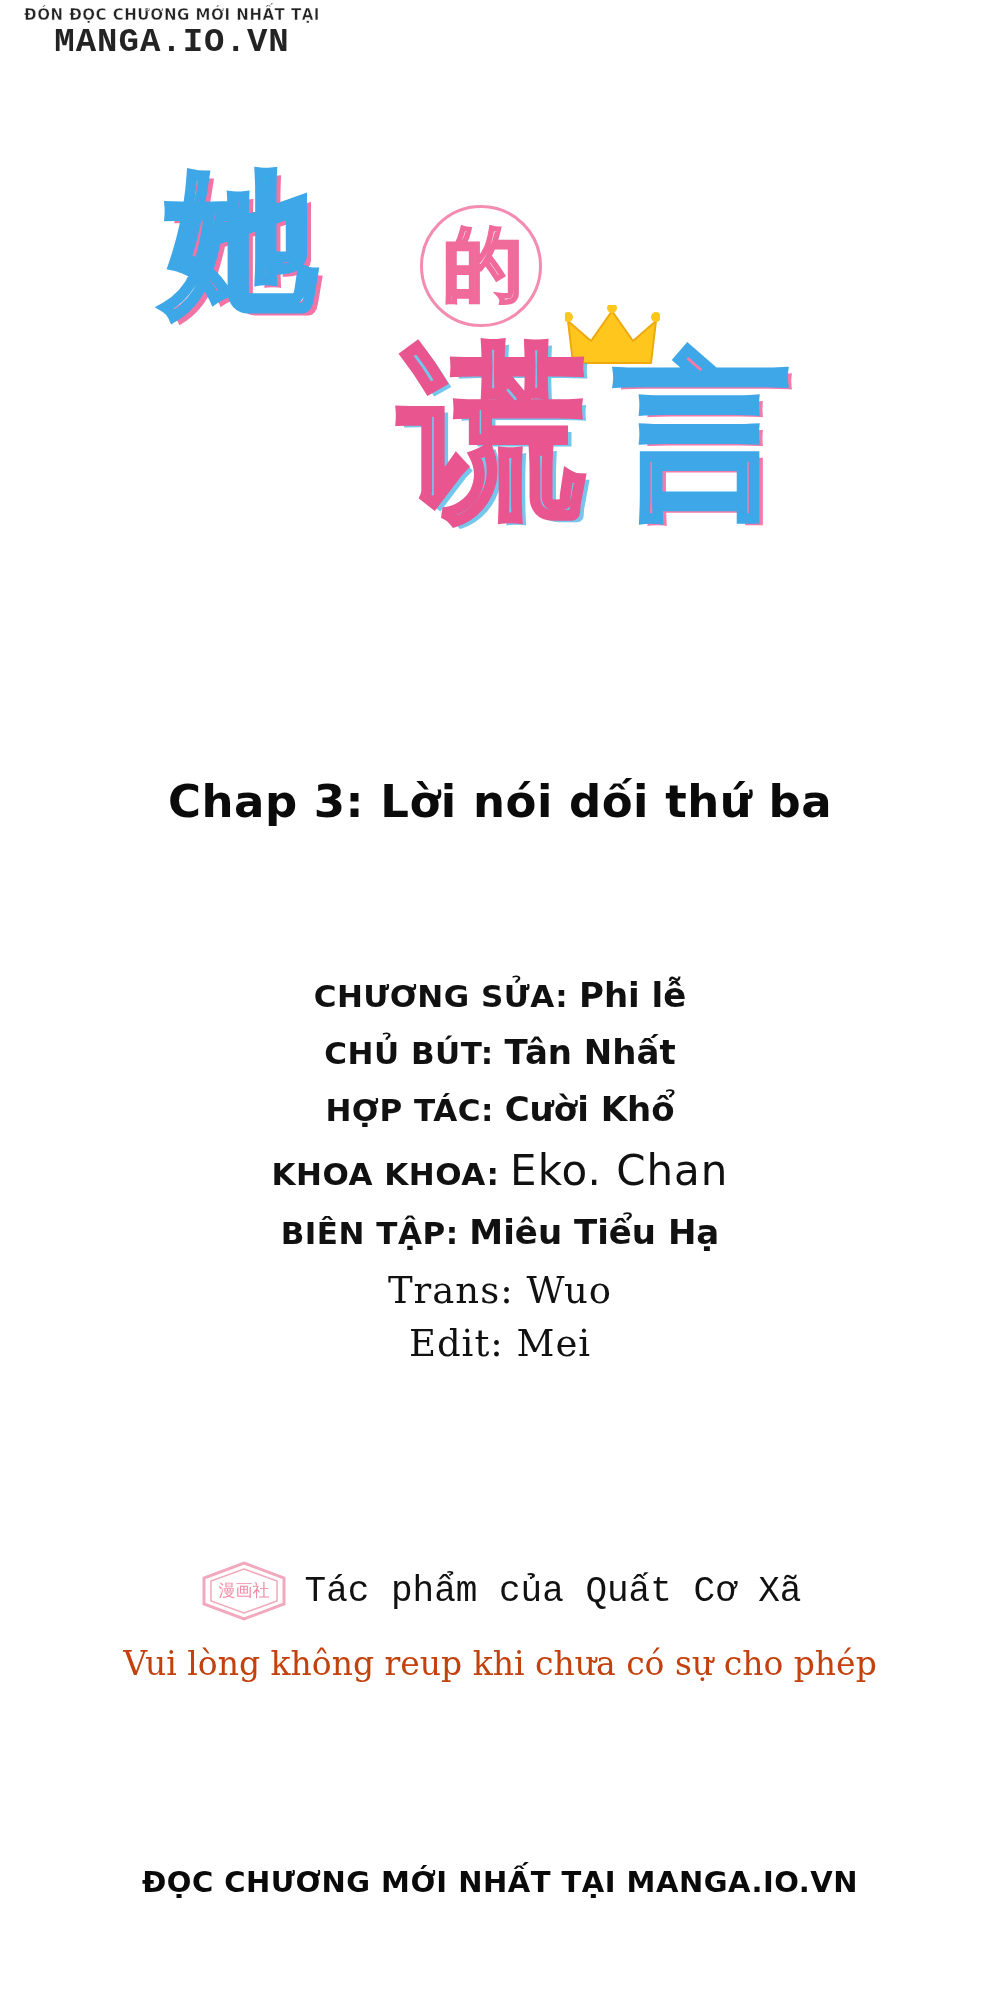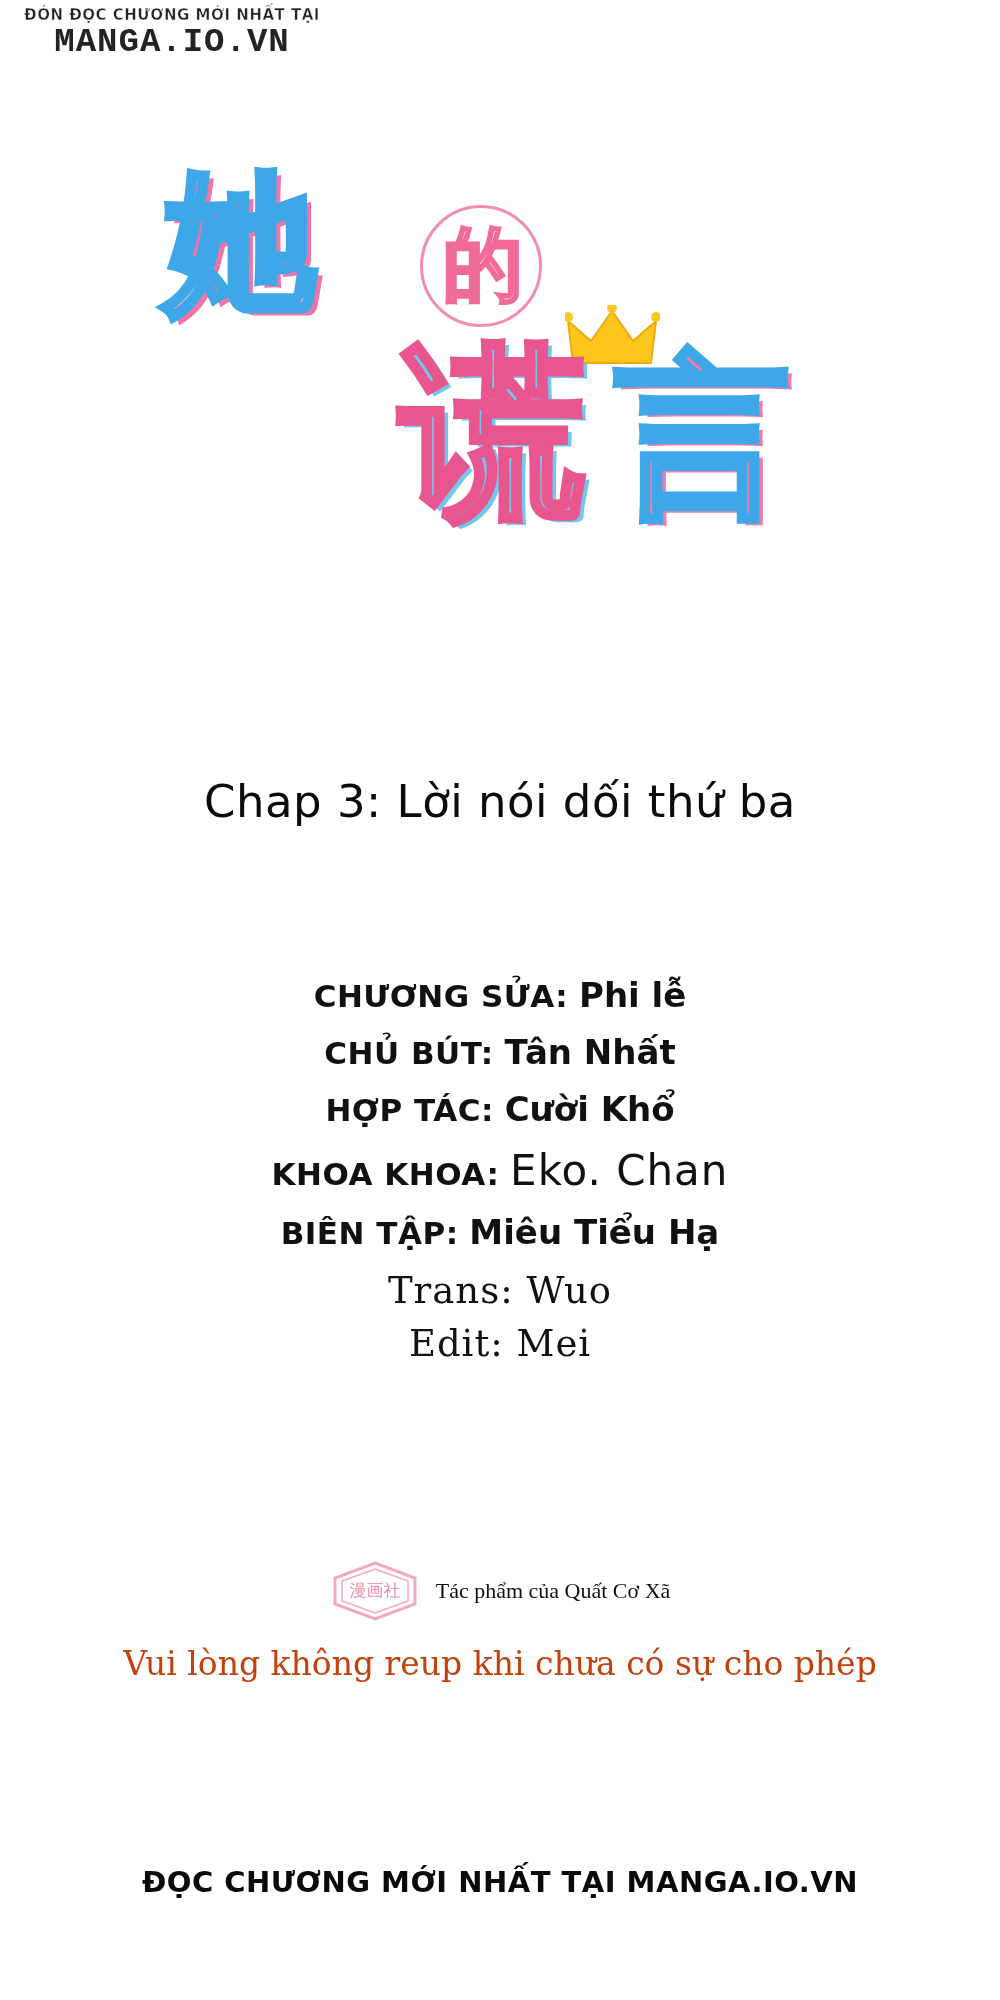--- a/index.html
+++ b/index.html
@@ -114,21 +114,21 @@
   }
 
   
   .chapter-title {
     position: absolute;
     top: 775px;
     left: 0;
     width: 1000px;
     text-align: center;
     font-family: "DejaVu Sans", sans-serif;
-    font-weight: 400;
+    font-weight: 700;
     font-size: 45px;
     color: #0b0b0b;
     letter-spacing: 0.5px;
   }
 
   
   .credits {
     position: absolute;
     top: 975px;
     left: 0;
@@ -172,22 +172,22 @@
     width: 1000px;
   }
   .note-row {
     display: flex;
     align-items: center;
     justify-content: center;
     gap: 16px;
     margin-bottom: 22px;
   }
   .note-text {
-    font-family: Liberation Serif, serif;
-    font-size: 22px;
+    font-family: Liberation Mono, monospace;
+    font-size: 36px;
     color: #111;
   }
   .note-plain {
     text-align: center;
     font-family: "DejaVu Serif", serif;
     font-size: 33px;
     color: #c2410c;
     margin-top: 8px;
   }
   .seal {

